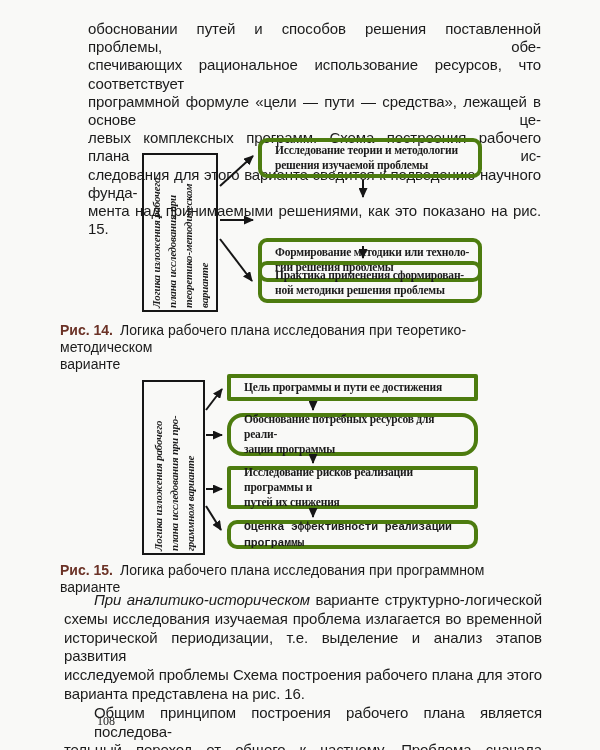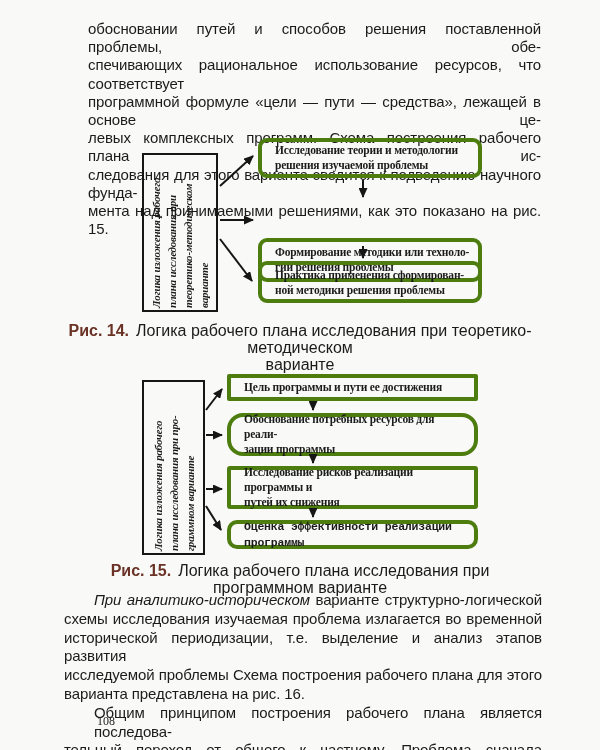--- a/index.html
+++ b/index.html
@@ -57,21 +57,21 @@
   #f15-side .rot{width:166px;}
   #f15-b1{left:227px;top:374px;width:251px;height:27px;border-radius:2px;}
   #f15-b2{left:227px;top:413px;width:251px;height:43px;border-radius:16px;}
   #f15-b3{left:227px;top:466px;width:251px;height:43px;border-radius:3px;}
   #f15-b4{left:227px;top:520px;width:251px;height:29px;border-radius:10px;font-family:Liberation Mono, monospace;}
 
   svg.arrows{position:absolute;left:0;top:0;pointer-events:none;}
   svg.arrows path{stroke:#161616;stroke-width:2;fill:none;}
 
   
-  .caption{position:absolute;left:60px;width:480px;text-align:center;font-size:16px;line-height:17px;}
+  .caption{position:absolute;left:60px;width:480px;text-align:left;font-size:14px;line-height:17px;}
   #cap14{top:322px;}
   #cap15{top:562px;}
   .caplabel{font-weight:bold;color:#6b3226;margin-right:7px;}
 
   #page-num{position:absolute;left:97px;top:714px;font-size:12px;font-family:Liberation Serif, serif;}
 </style>
 </head>
 <body>
 
 <div class="page">

